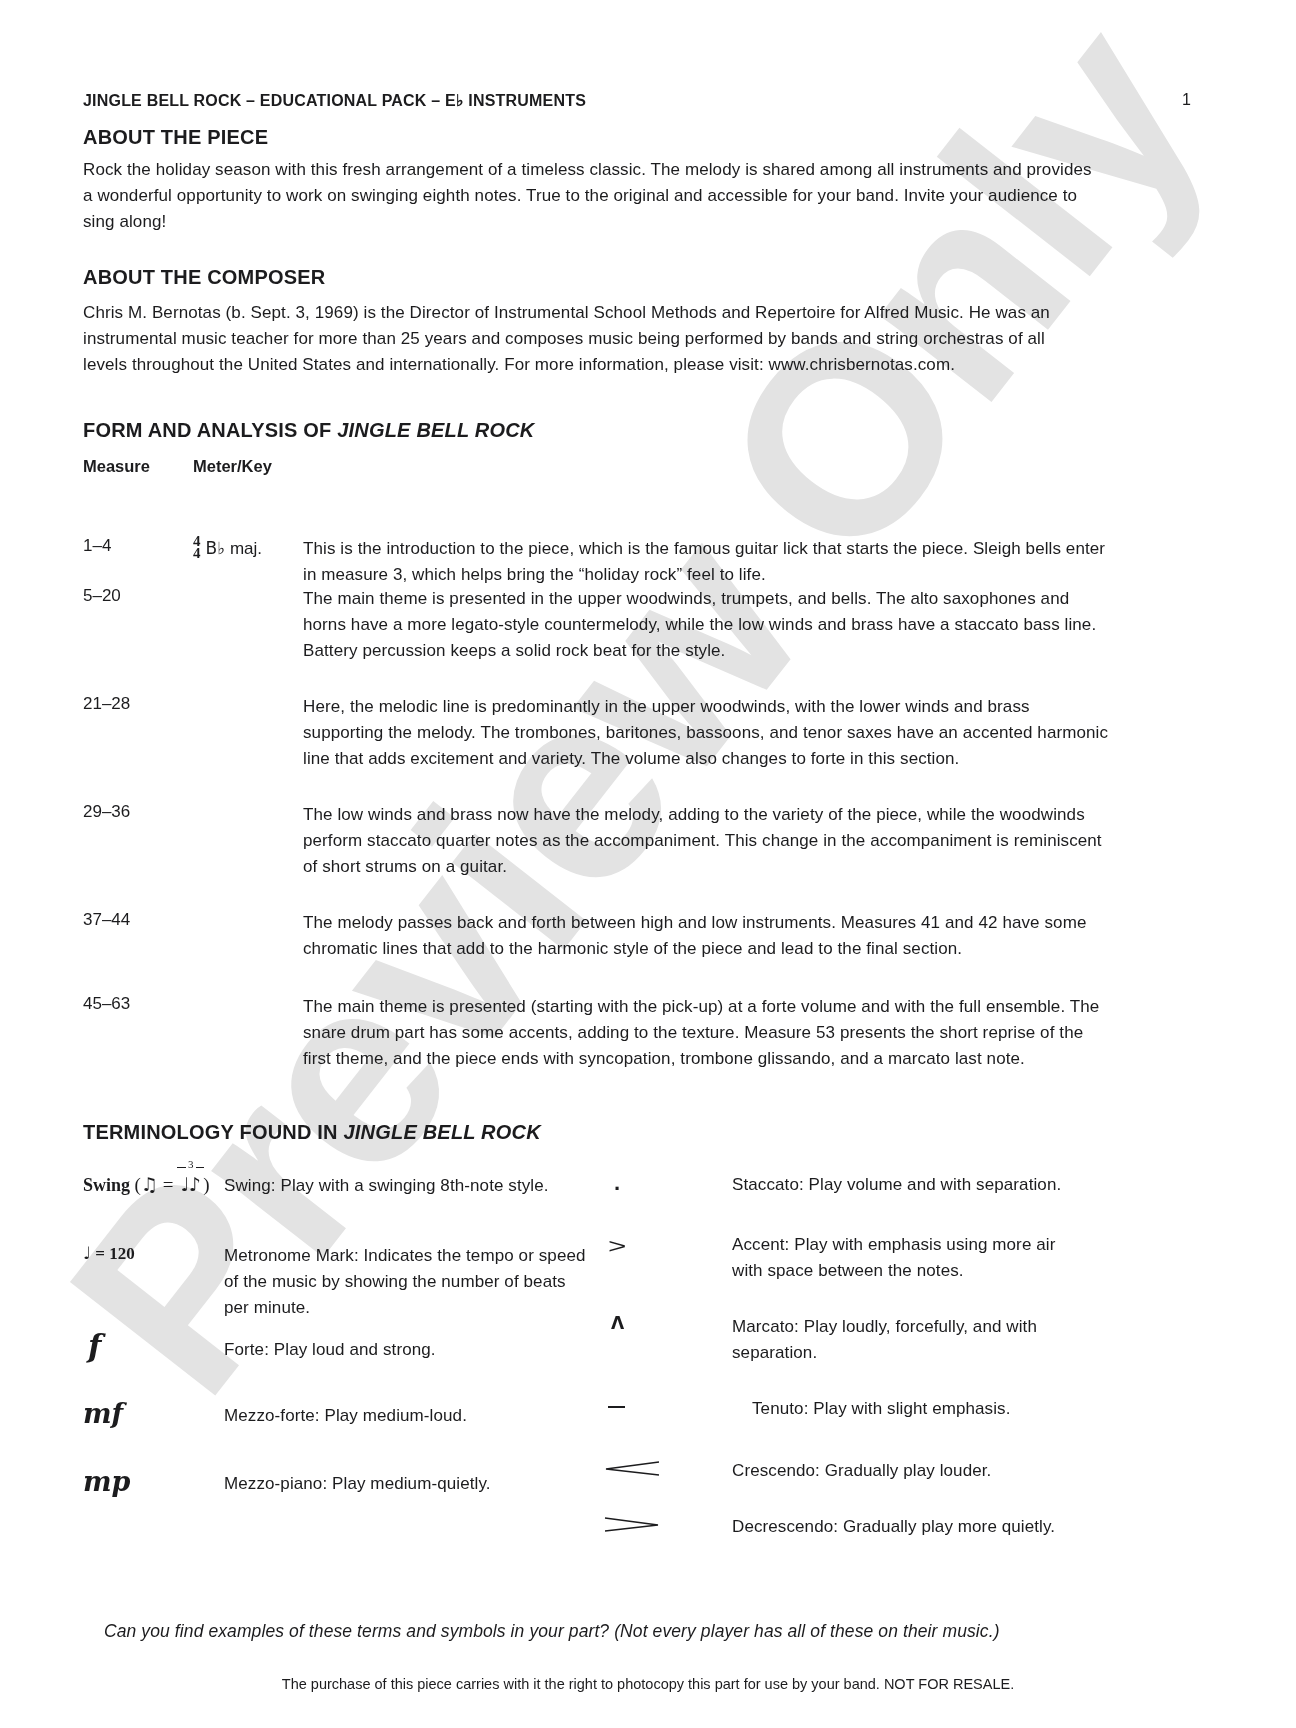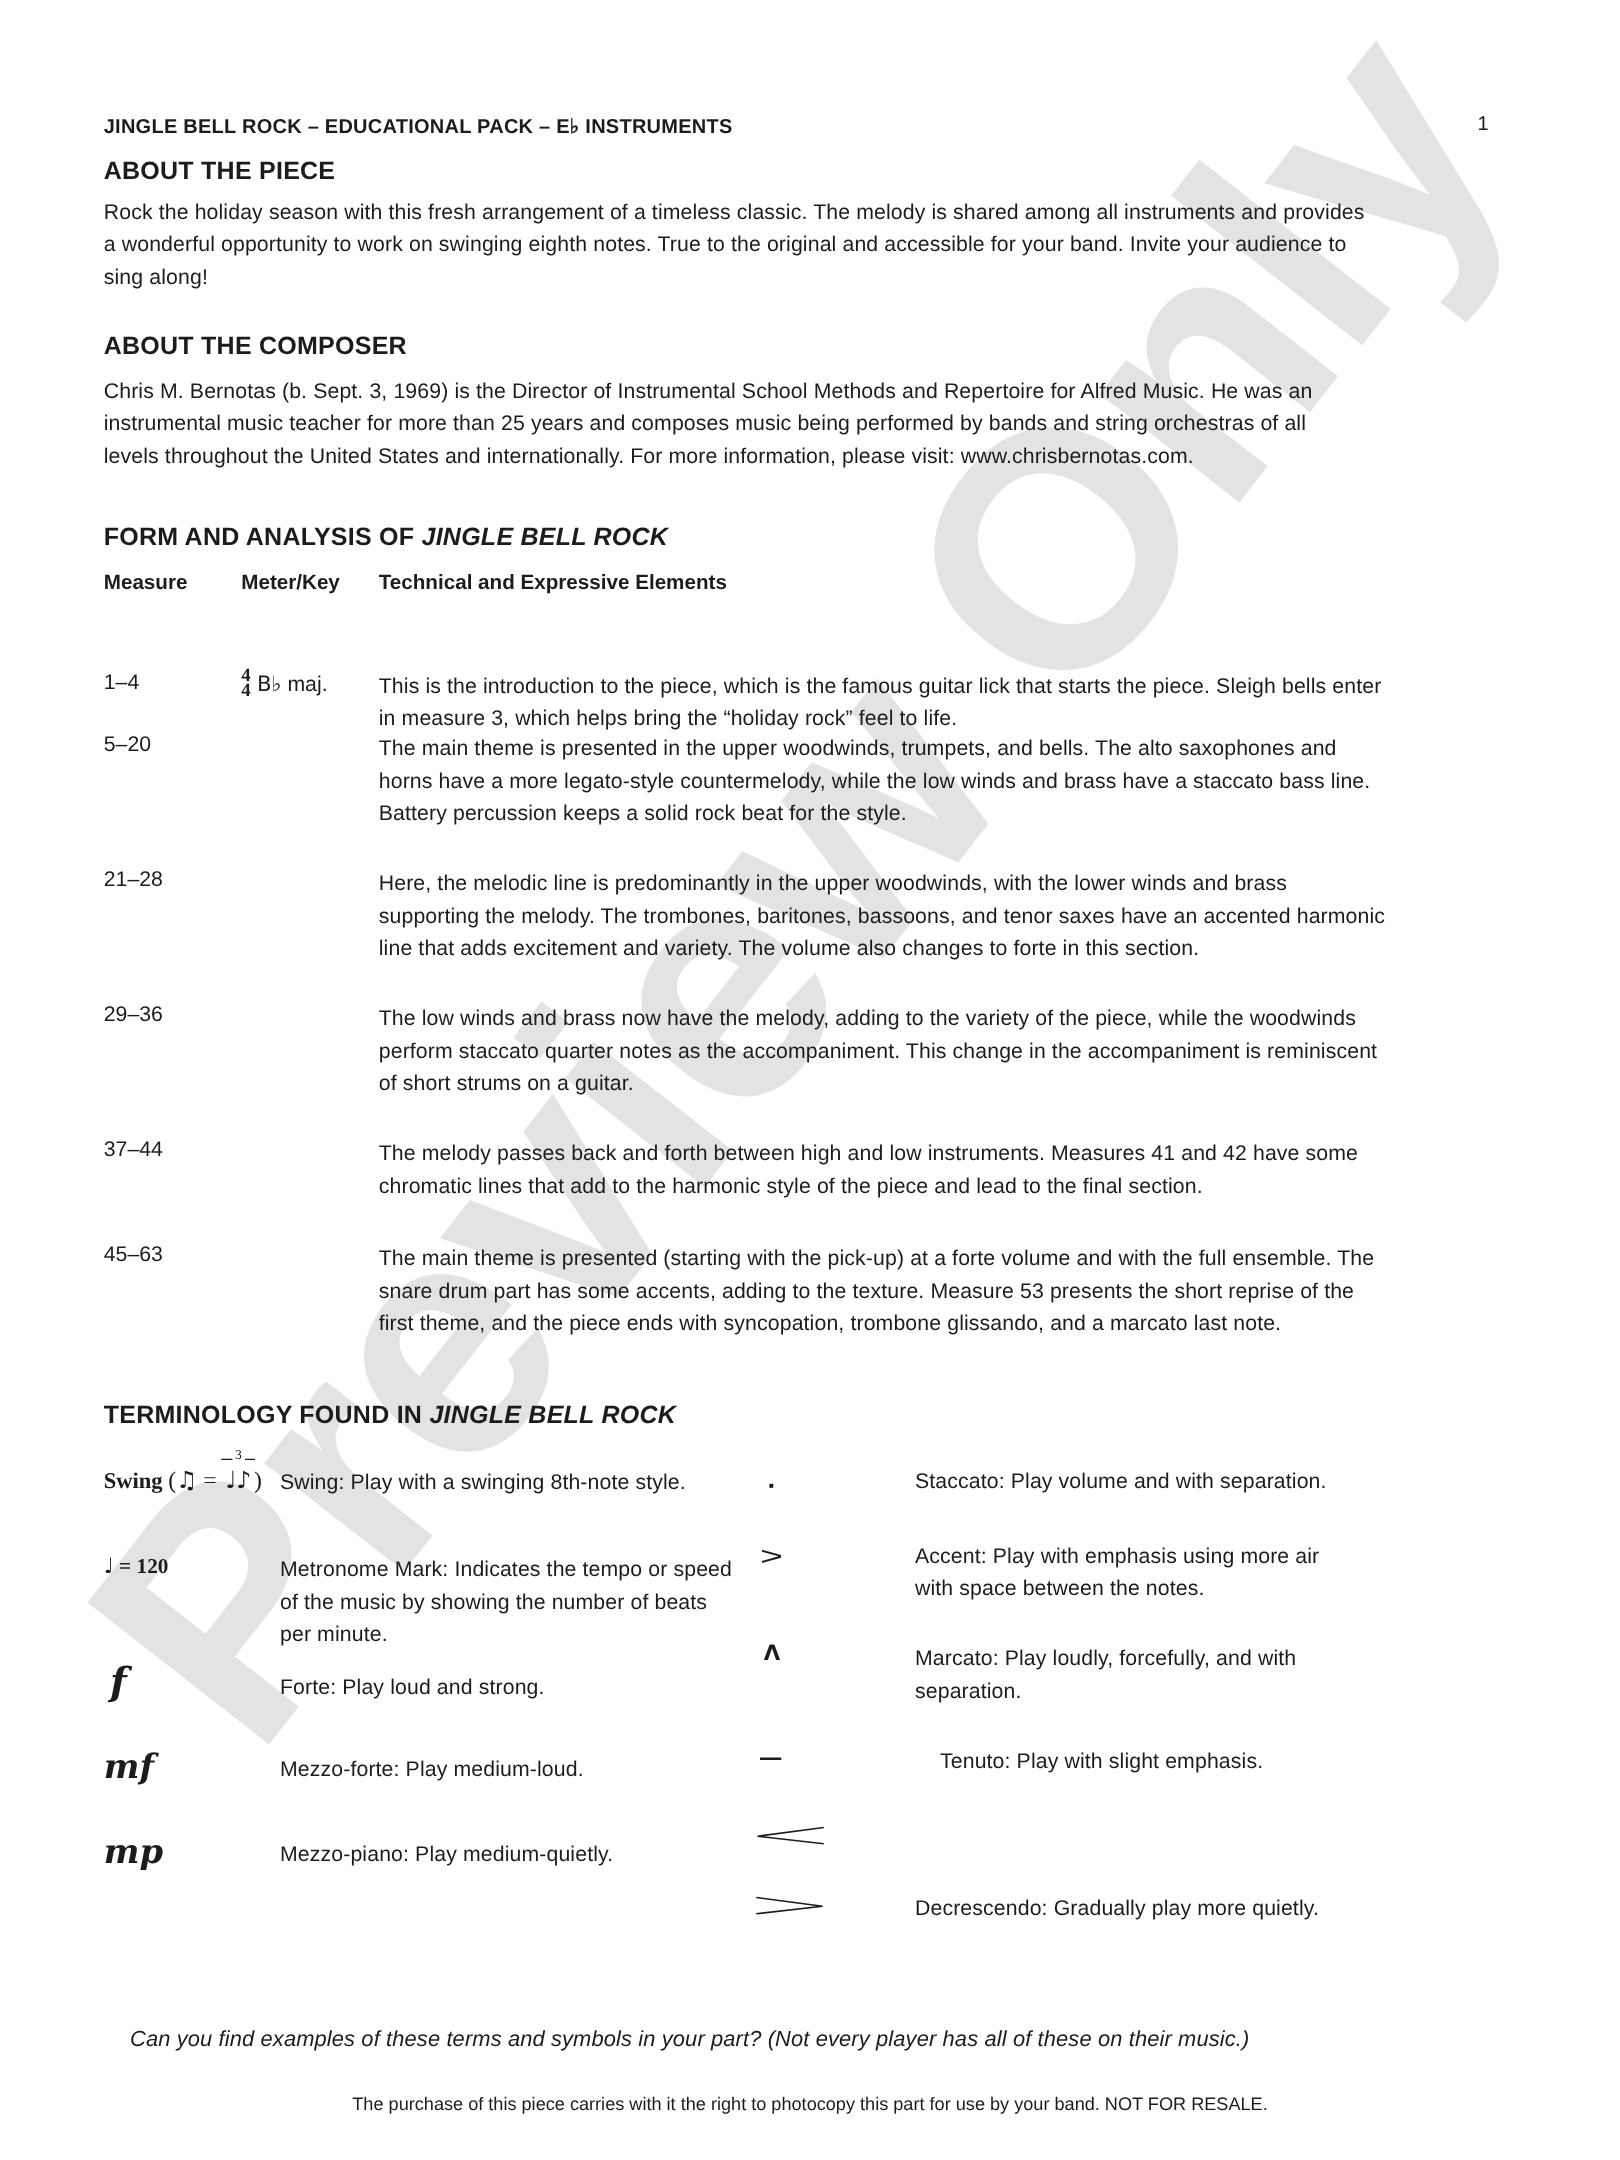--- a/index.html
+++ b/index.html
@@ -113,21 +113,20 @@
 
     <h2 class="sec abs h-composer">ABOUT THE COMPOSER</h2>
     <div class="abs body-text p-composer">Chris M. Bernotas (b. Sept. 3, 1969) is the Director of Instrumental School Methods and Repertoire for Alfred Music. He was an
 instrumental music teacher for more than 25 years and composes music being performed by bands and string orchestras of all
 levels throughout the United States and internationally. For more information, please visit: www.chrisbernotas.com.</div>
 
     <h2 class="sec abs h-form"><span>FORM AND ANALYSIS OF </span><span class="ital">JINGLE BELL ROCK</span></h2>
 
     <div class="abs tbl-head col-measure">Measure</div>
     <div class="abs tbl-head col-meter">Meter/Key</div>
-    <div class="abs tbl-head col-tech">Technical and Expressive Elements</div>
 
     <div class="abs trow-measure col-measure r1">1–4</div>
     <div class="abs col-meter r1">
       <span class="timesig"><div>4</div><div>4</div></span><span class="keysig"><span class="flat">B♭</span><span> maj.</span></span>
     </div>
     <div class="abs trow-tech col-tech r1">This is the introduction to the piece, which is the famous guitar lick that starts the piece. Sleigh bells enter
 in measure 3, which helps bring the “holiday rock” feel to life.</div>
 
     <div class="abs trow-measure col-measure r2">5–20</div>
     <div class="abs trow-tech col-tech r2">The main theme is presented in the upper woodwinds, trumpets, and bells. The alto saxophones and
@@ -187,20 +186,21 @@
     <div class="abs sym-marcato">Λ</div>
     <div class="abs term-desc d-marcato">Marcato: Play loudly, forcefully, and with
 separation.</div>
 
     <div class="abs sym-tenuto"></div>
     <div class="abs term-desc d-tenuto">Tenuto: Play with slight emphasis.</div>
 
     <svg class="abs sym-cresc" width="58" height="18" viewBox="0 0 58 18">
         <path d="M56 2 L3 9 L56 15" fill="none" stroke="#1c1c1e" stroke-width="1.3"></path>
       </svg>
+    <div class="abs term-desc d-cresc">Crescendo: Gradually play louder.</div>
 
     <svg class="abs sym-decresc" width="58" height="18" viewBox="0 0 58 18">
         <path d="M2 2 L55 9 L2 15" fill="none" stroke="#1c1c1e" stroke-width="1.3"></path>
       </svg>
     <div class="abs term-desc d-decresc">Decrescendo: Gradually play more quietly.</div>
 
     <div class="abs question">Can you find examples of these terms and symbols in your part? (Not every player has all of these on their music.)</div>
     <div class="abs footer-line">The purchase of this piece carries with it the right to photocopy this part for use by your band. NOT FOR RESALE.</div>
 
   </div>

